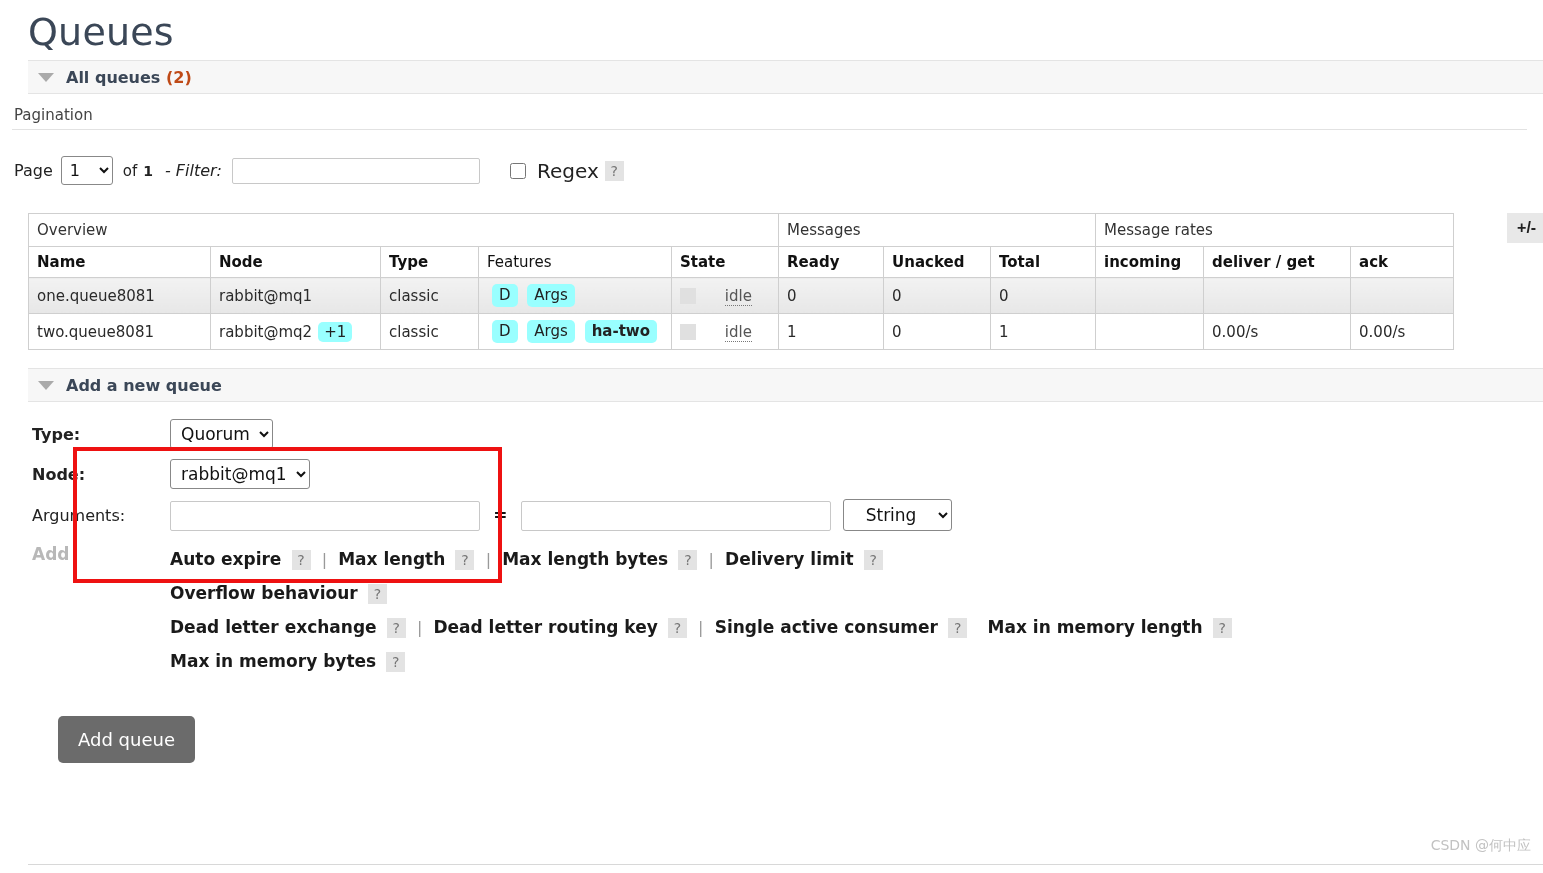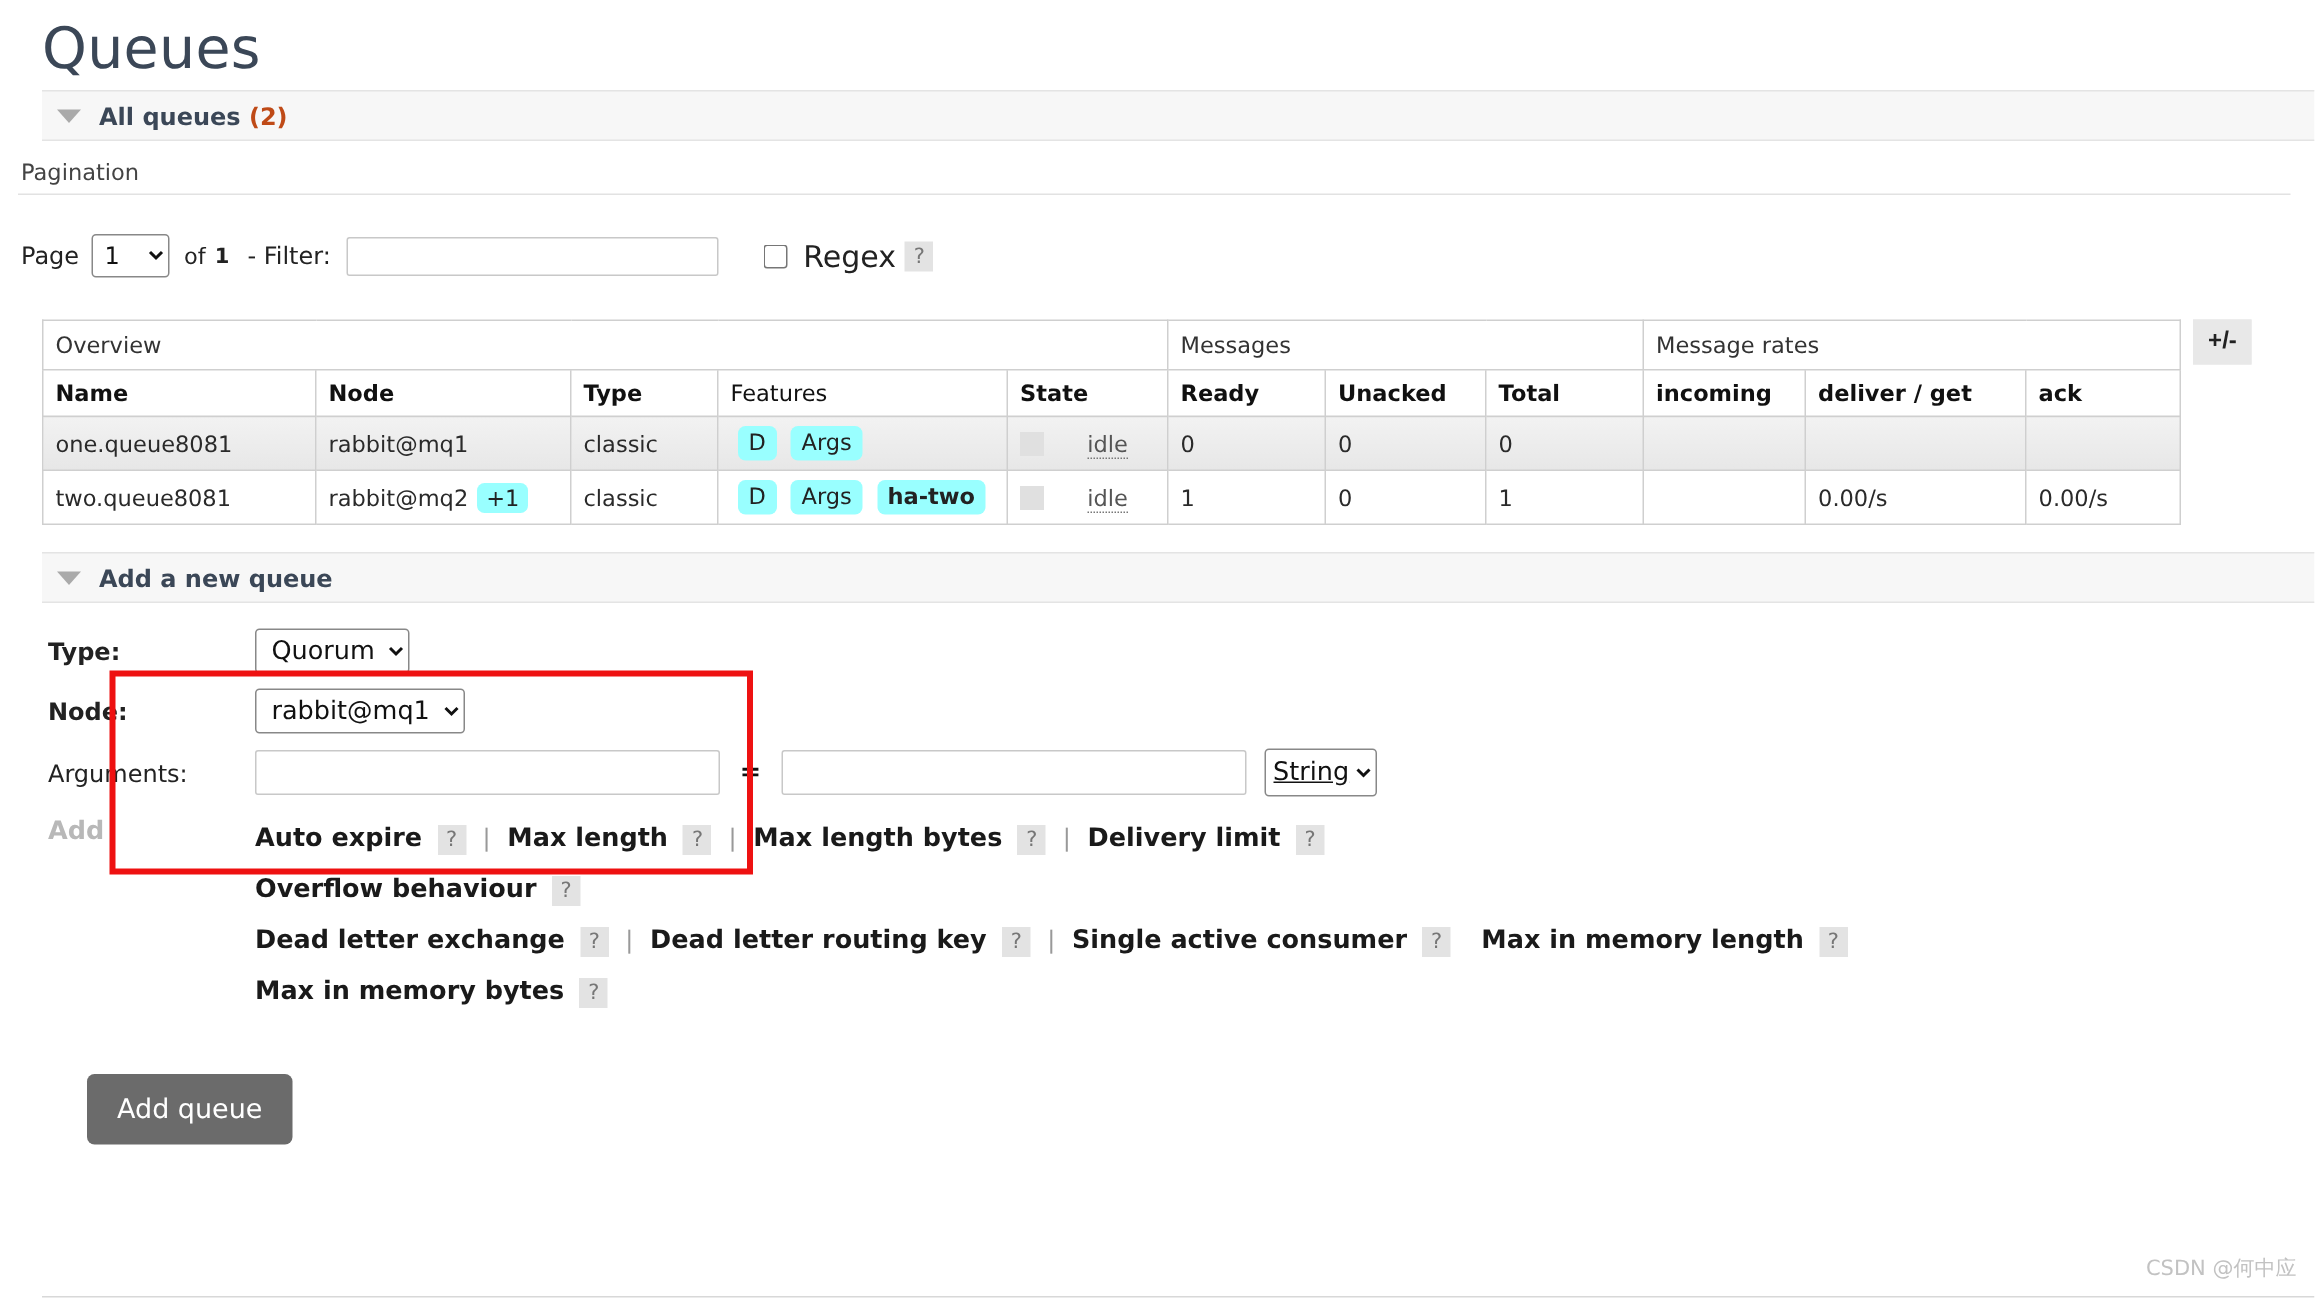--- a/index.html
+++ b/index.html
@@ -89,21 +89,21 @@
     font-size: 16px;
     padding: 3px 4px;
     border: 1px solid #888;
     border-radius: 3px;
     background: #fff;
     color: #111;
   }
   #page-select { width: 52px; }
   #of-label { margin: 0 6px 0 10px; font-size: 15px; }
   #of-count { font-weight: bold; font-size: 14px; }
-  #dash-filter { margin: 0 6px 0 12px; font-size: 16px; }
+  #dash-filter { margin: 0 6px 0 12px; font-size: 16px; font-style: italic; }
   #filter-input {
     width: 248px;
     height: 26px;
     border: 1px solid #c8c8c8;
     border-radius: 2px;
     font-family: "DejaVu Sans", "Liberation Sans", sans-serif;
     font-size: 14px;
     padding: 0 6px;
     box-sizing: border-box;
     margin-left: 4px;
@@ -126,20 +126,21 @@
     padding: 0 3px;
     margin-left: 6px;
     cursor: pointer;
   }
 
   
   #table-area {
     margin: 28px 0 0 28px;
     display: flex;
     align-items: flex-start;
+    gap: 45px;
   }
   table.queues {
     border-collapse: collapse;
     border: 1px solid #cfcfcf;
     table-layout: fixed;
     width: 1425px;
     background: #fff;
   }
   table.queues td, table.queues th {
     border: 1px solid #cfcfcf;
@@ -269,21 +270,21 @@
     font-size: 15px; padding: 0 6px; box-sizing: border-box;
     font-family: "DejaVu Sans", "Liberation Sans", sans-serif;
   }
   #args-val {
     width: 310px; height: 30px;
     border: 1px solid #c8c8c8; border-radius: 2px;
     font-size: 15px; padding: 0 6px; box-sizing: border-box;
     font-family: "DejaVu Sans", "Liberation Sans", sans-serif;
   }
   .eq-sign { padding: 0 9px; font-size: 17px; font-weight: bold; color: #111; }
-  #args-type-select { font-size: 17px; padding: 4px 1px; text-decoration: underline; }
+  #args-type-select { font-size: 17px; padding: 4px 18px; }
 
   #add-link {
     color: #b8b8b8;
     font-size: 17px;
     text-decoration: none;
     padding-right: 16px;
     cursor: pointer;
   }
   .preset-rows {
     display: inline-block;

